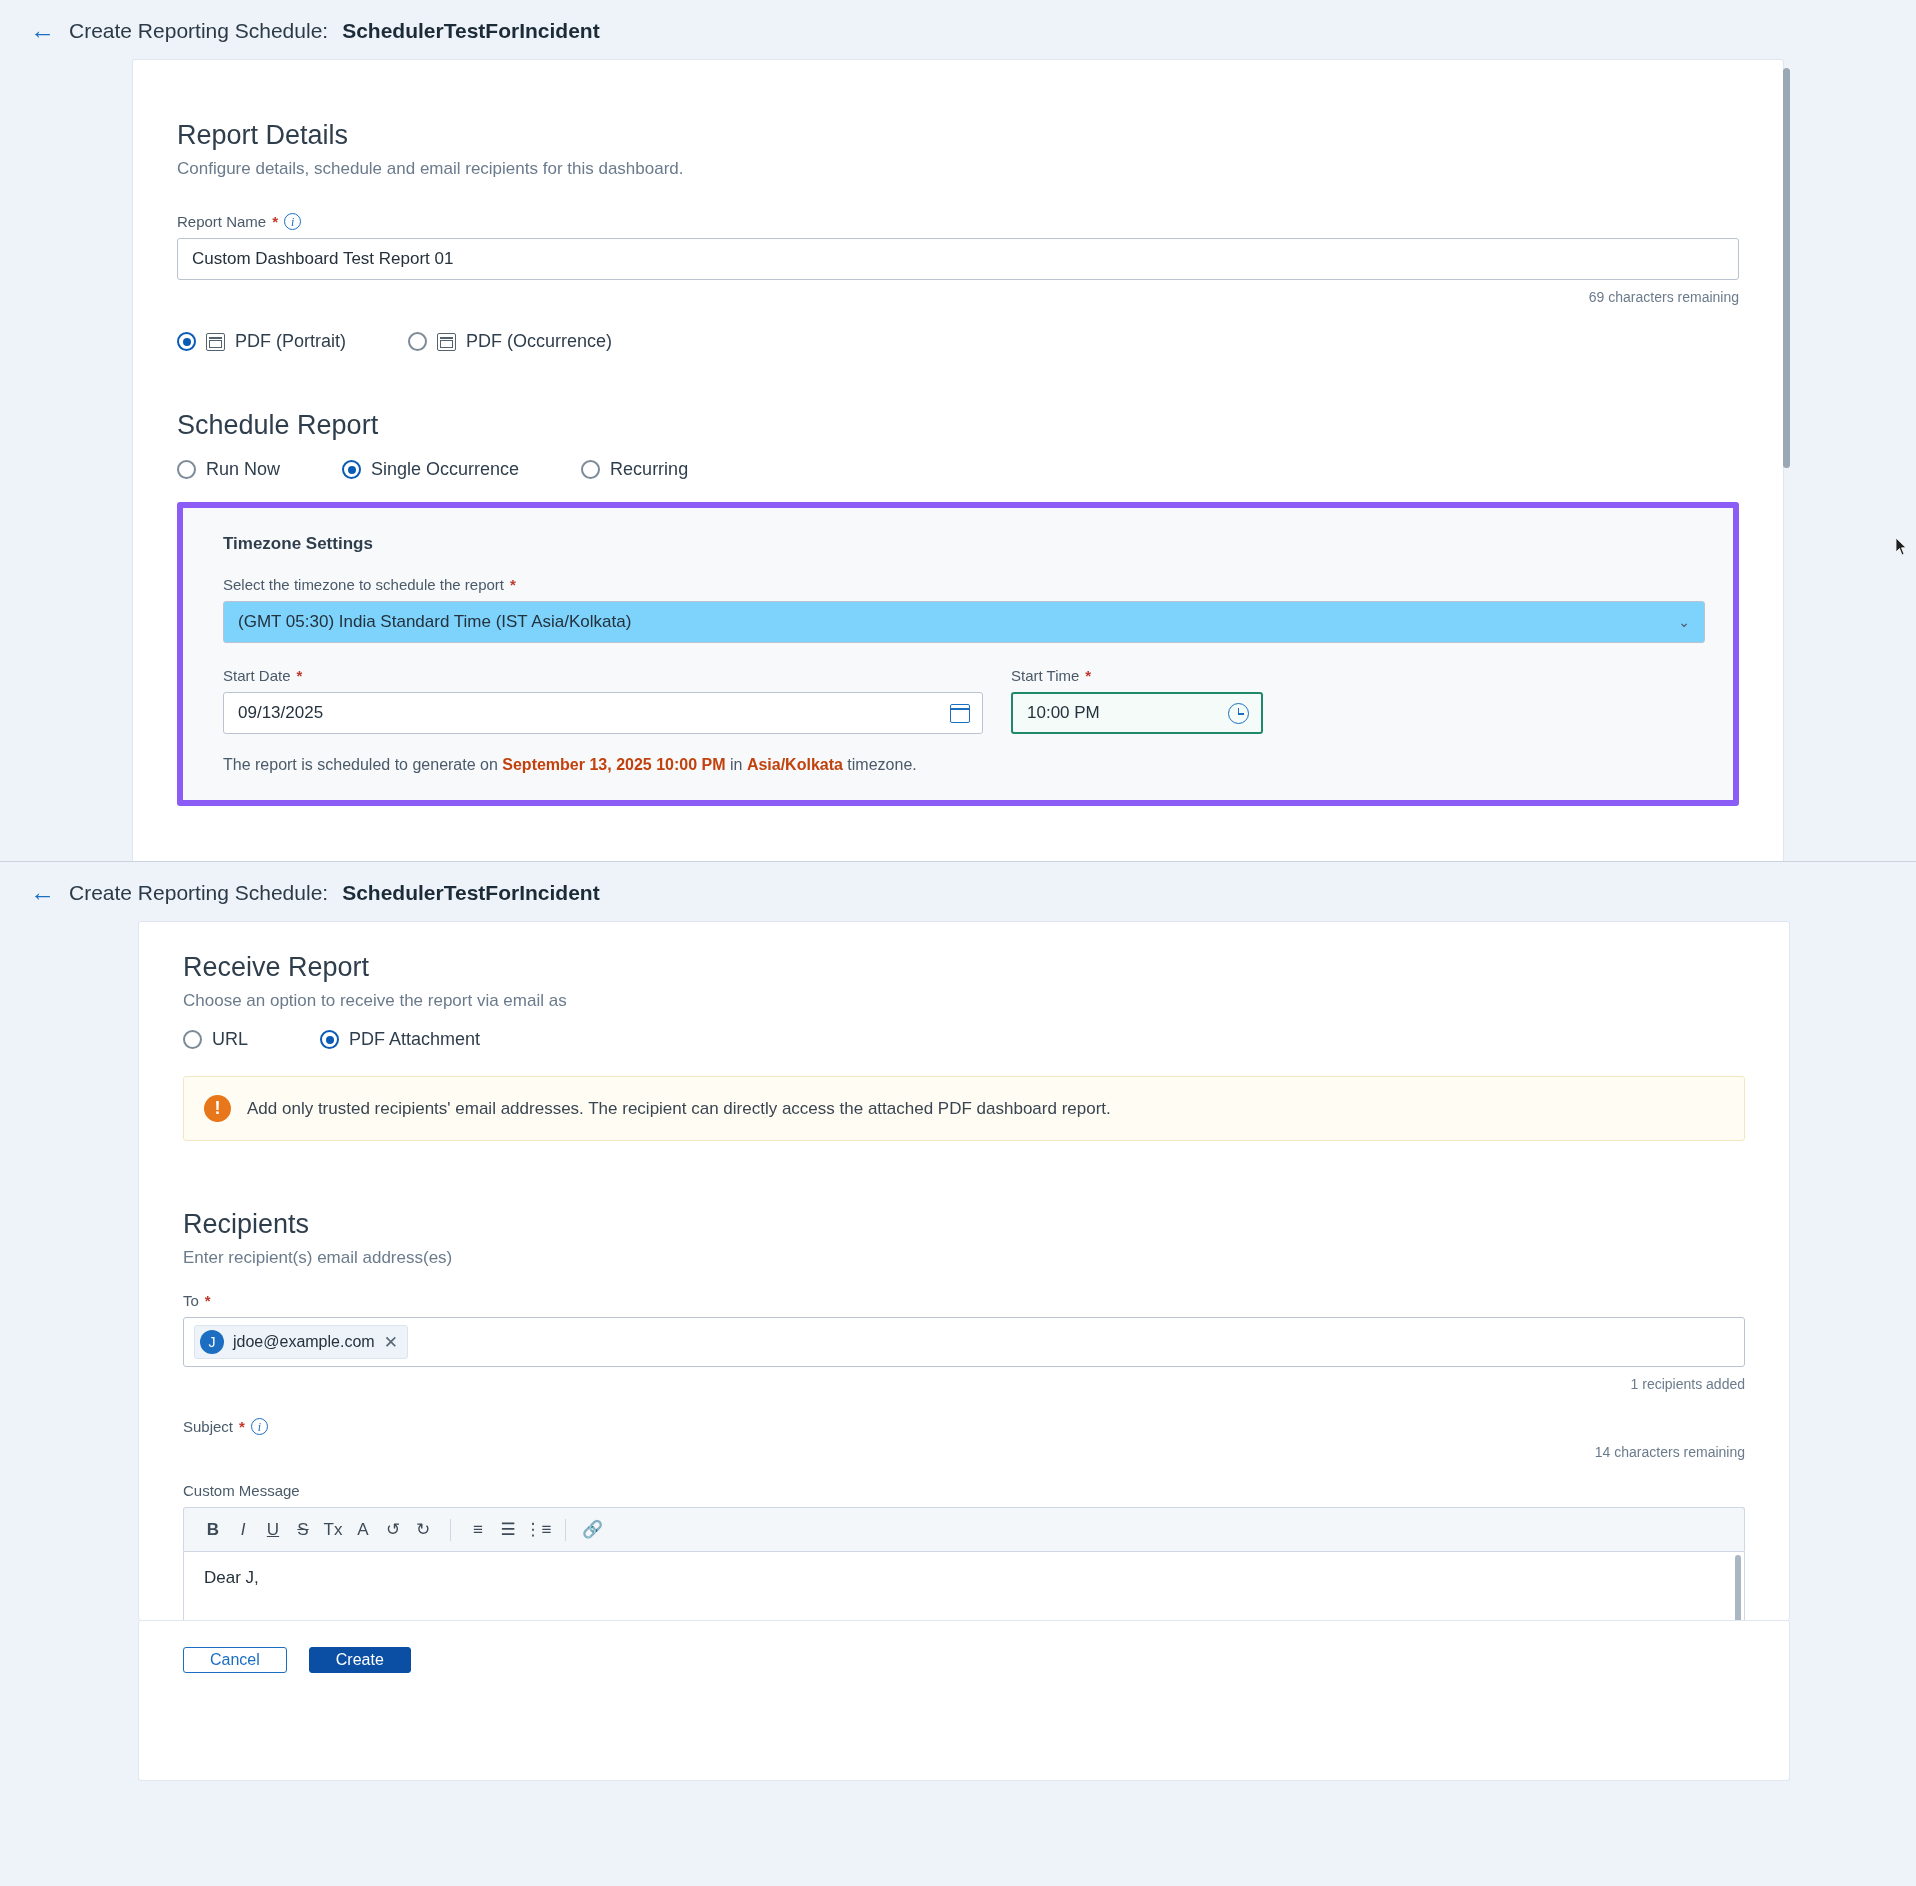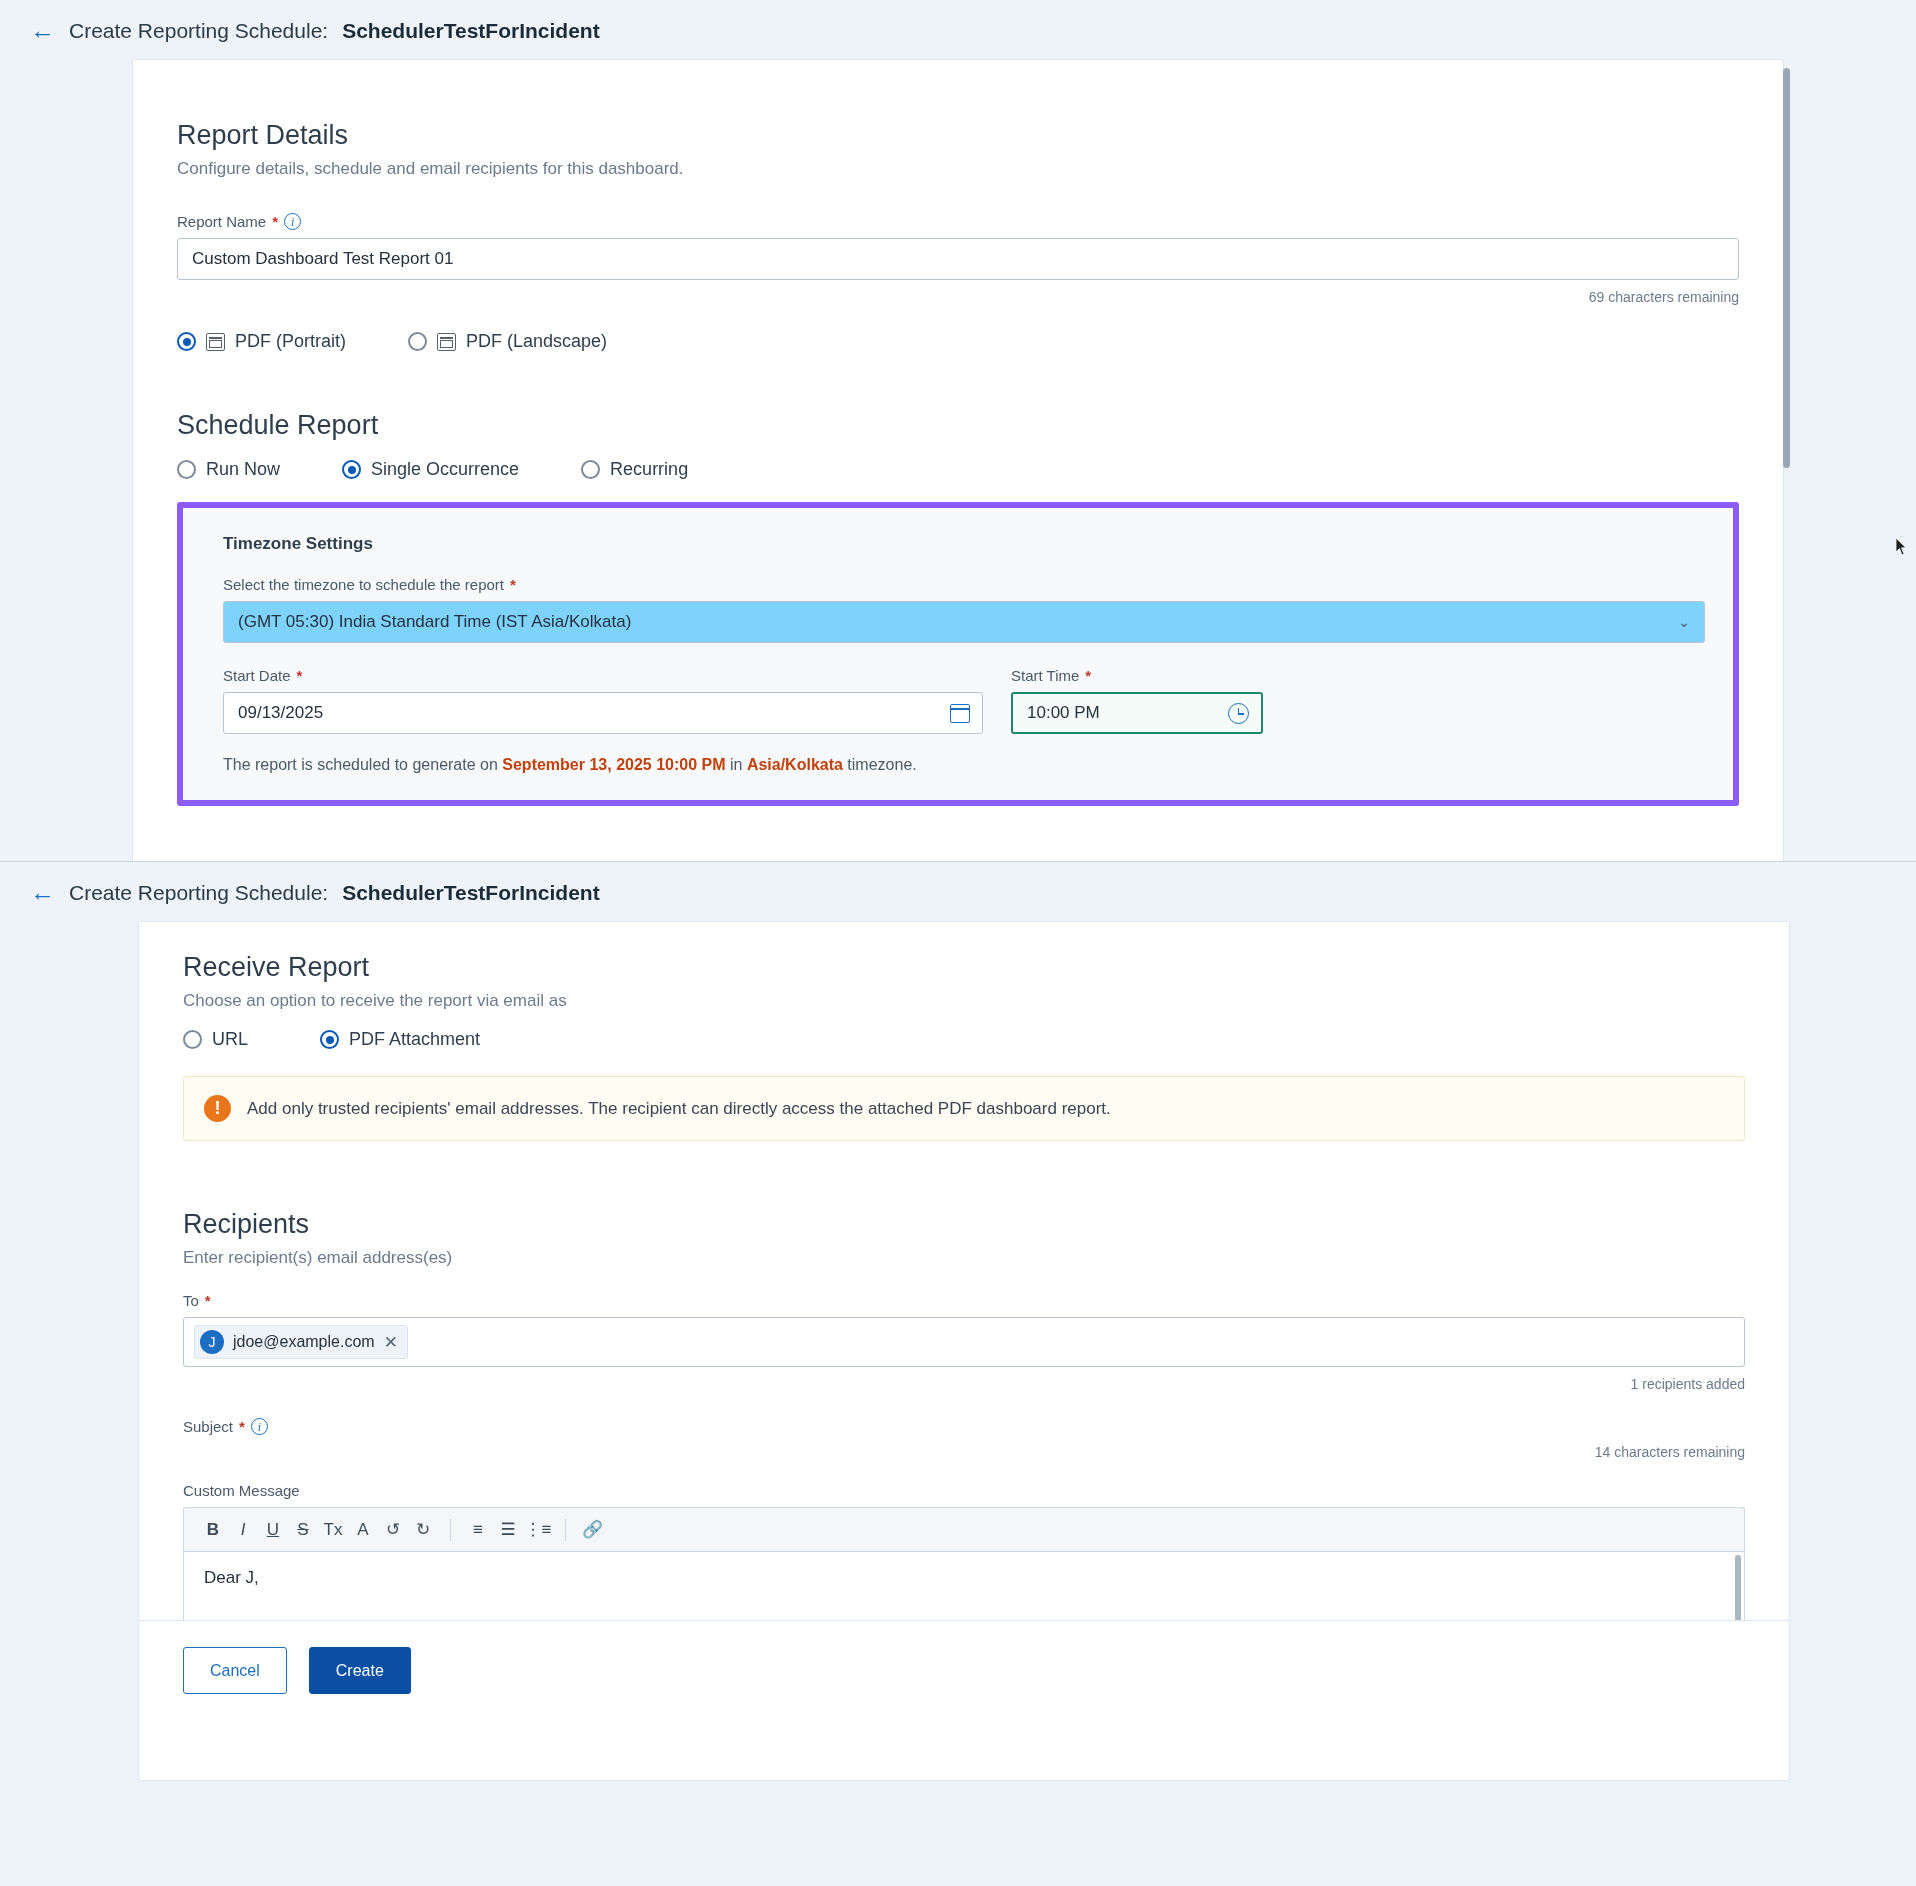--- a/index.html
+++ b/index.html
@@ -187,21 +187,21 @@
   .editor-body p { margin: 0 0 20px 0; }
   .editor-scroll {
     position: absolute; right: 3px; top: 3px; width: 6px; height: 118px;
     background: #aab6c2; border-radius: 3px;
   }
   .footer {
     margin-top: 0; border-top: 1px solid #e2e8f0;
     padding: 26px 44px; display: flex; gap: 22px; align-items: center;
   }
   .btn {
-    height: 47px; padding: 0 26px; border-radius: 3px; font-size: 16px;
+    height: 26px; padding: 0 26px; border-radius: 3px; font-size: 16px;
     display: inline-flex; align-items: center; justify-content: center; cursor: pointer;
   }
   .btn-cancel { background: #fff; border: 1px solid #1b6ec2; color: #1b6ec2; }
   .btn-create { background: #0a4fa3; border: 1px solid #0a4fa3; color: #fff; }
   .cursor {
     position: absolute; left: 1896px; top: 538px; width: 12px; height: 18px;
     pointer-events: none;
   }
 </style>
 </head>
@@ -235,21 +235,21 @@
       <div style="margin-top:26px;">
         <div class="radio-row">
           <div class="radio-item" style="margin-right:62px;">
             <span class="radio on"></span>
             <span class="pdf-icon"></span>
             <span>PDF (Portrait)</span>
           </div>
           <div class="radio-item">
             <span class="radio"></span>
             <span class="pdf-icon"></span>
-            <span>PDF (Landscape)</span>
+            <span>PDF (Occurrence)</span>
           </div>
         </div>
       </div>
 
       <h2 class="section" style="margin-top:58px;">Schedule Report</h2>
       <div class="radio-row" style="margin-top:18px;">
         <div class="radio-item" style="margin-right:62px;">
           <span class="radio"></span>
           <span>Run Now</span>
         </div>

